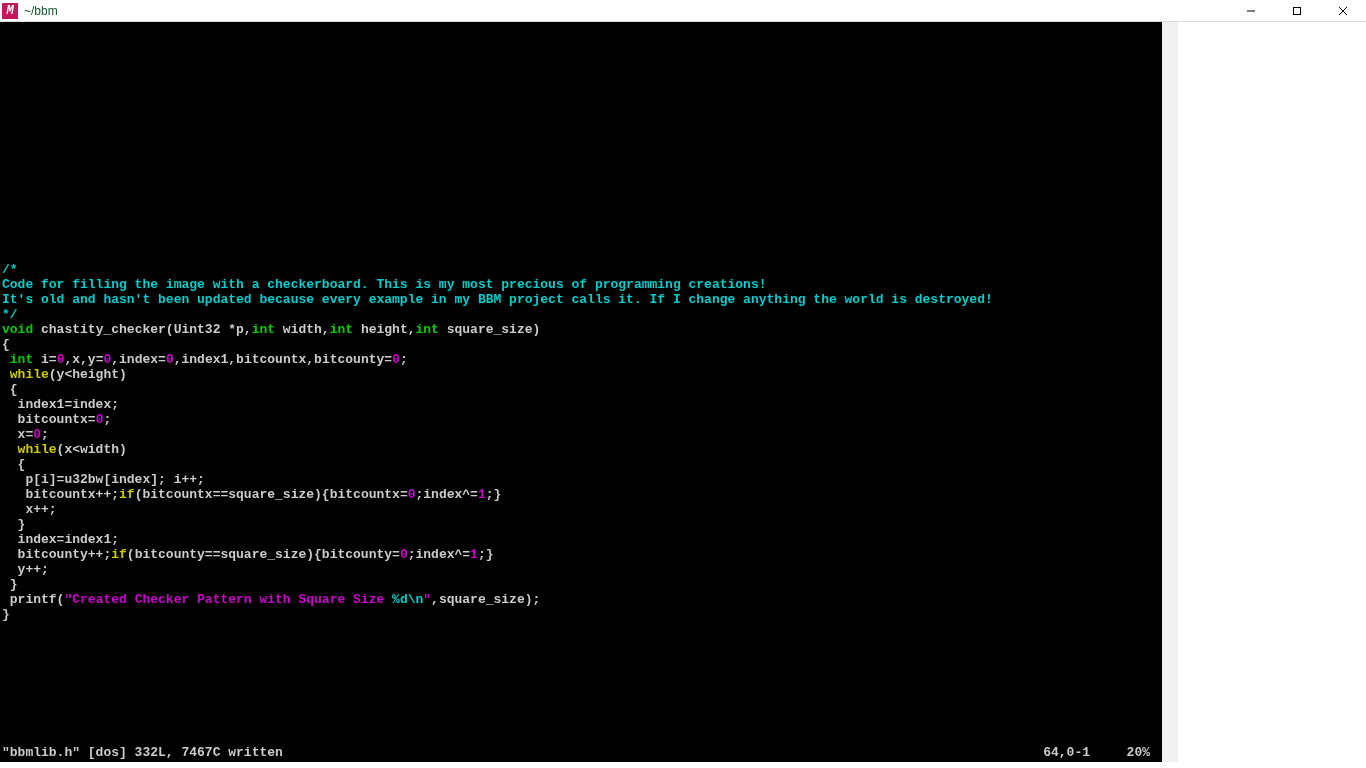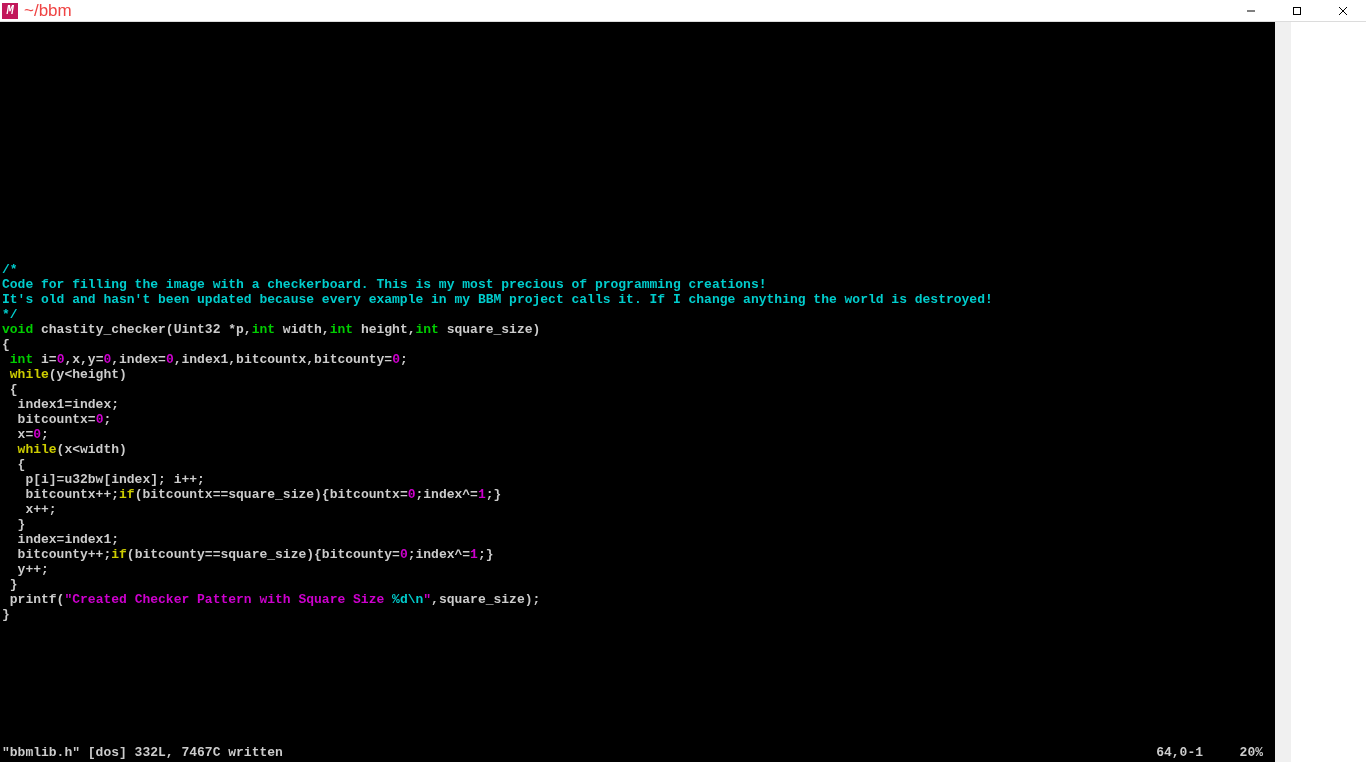--- a/index.html
+++ b/index.html
@@ -19,34 +19,34 @@
     background: #c2185b;
     color: #ffffff;
     font-style: italic;
     font-weight: bold;
     font-size: 12px;
     display: inline-flex;
     align-items: center;
     justify-content: center;
     margin-right: 6px;
   }
-  .titlebar .title-text { font-size: 17px; color: #ef4444; font-family: "Segoe UI", Tahoma, sans-serif; }
+  .titlebar .title-text { font-size: 12px; color: #14532d; font-family: "Segoe UI", Tahoma, sans-serif; }
   .titlebar .win-controls { margin-left: auto; display: flex; }
   .titlebar .win-btn {
     width: 46px; height: 22px;
     display: inline-flex; align-items: center; justify-content: center;
     font-size: 10px; color: #000;
     font-family: "Segoe UI", sans-serif;
   }
   .titlebar .win-btn svg { stroke: #000; stroke-width: 1; fill: none; }
 
   .terminal {
     background: #000000;
     color: #cccccc;
-    width: 1275px;
+    width: 1162px;
     height: 740px;
     padding: 0 0 0 2px;
     font-size: 13px;
     line-height: 15px;
     white-space: pre;
     position: relative;
     font-weight: bold;
   }
   .scrollbar-track {
     position: absolute;

